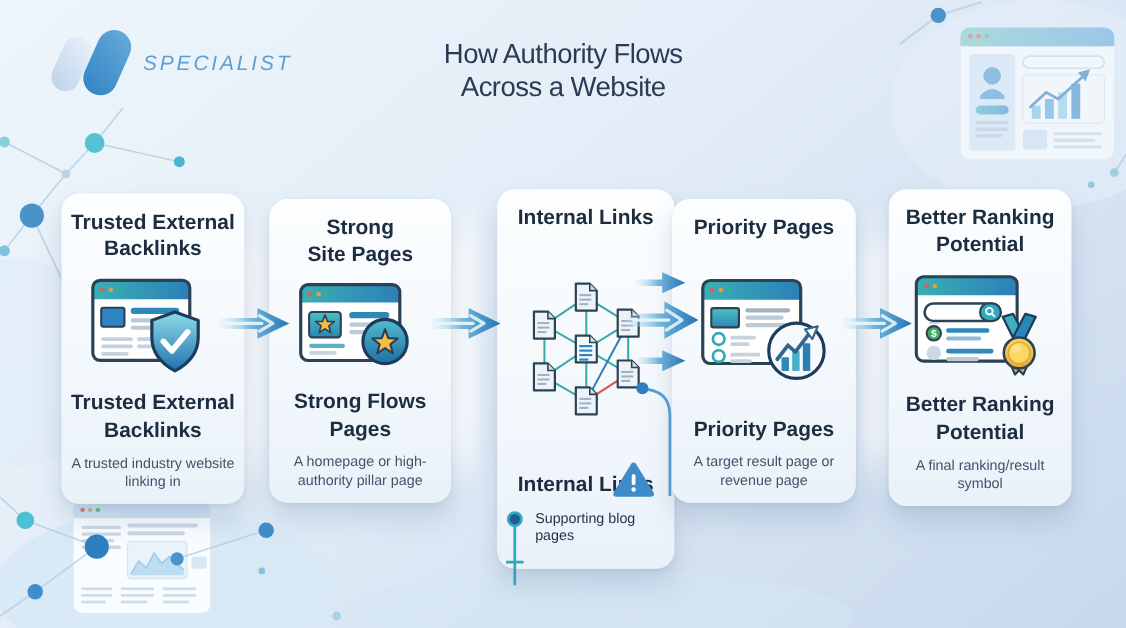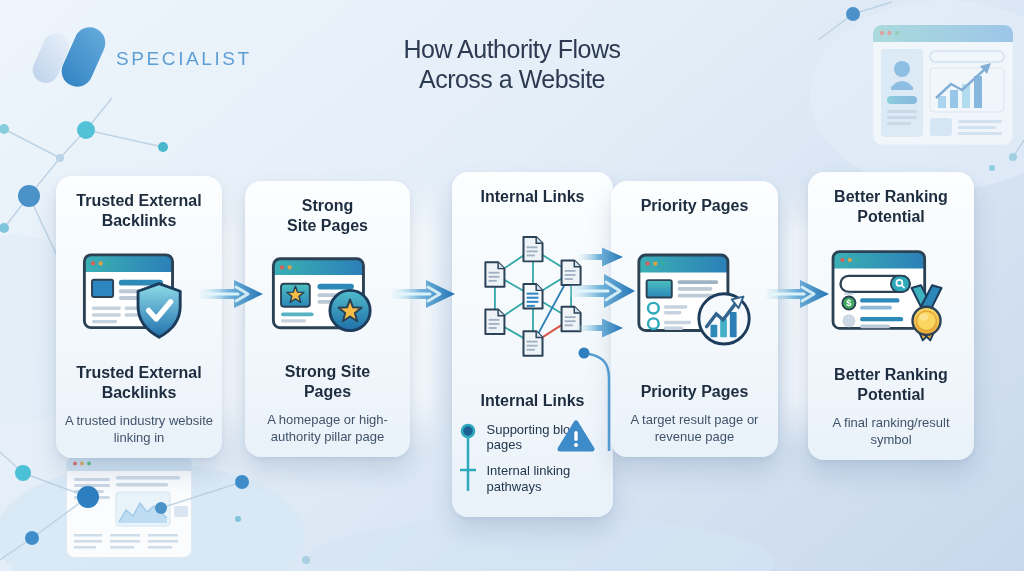--- a/index.html
+++ b/index.html
@@ -3,21 +3,21 @@
 <meta charset="utf-8">
 <style>
   html,body{margin:0;padding:0;}
   body{font-family:"Liberation Sans",sans-serif;background:#9fb6cf;}
   .canvas{position:relative;width:1024px;height:571px;overflow:hidden;
     background:linear-gradient(140deg,#eef5fb 0%,#e4eef8 40%,#d3e1f1 75%,#c8d8ec 100%);}
   .abs{position:absolute;}
   svg{display:block;}
 
   
-  .logo{left:24px;top:24px;width:230px;height:76px;z-index:2;}
+  .logo{left:38px;top:24px;width:230px;height:76px;z-index:2;font-style:italic;}
   .capsule{position:absolute;border-radius:18px;}
   .cap-light{left:14px;top:8px;width:26px;height:52px;transform:rotate(24deg);
     background:linear-gradient(205deg,#e9f1fa,#bdd2ea);}
   .cap-dark{left:44px;top:2px;width:31px;height:62px;transform:rotate(24deg);
     background:linear-gradient(205deg,#66abdc,#3283c4);}
   .brand{position:absolute;left:92px;top:24px;font-size:19px;letter-spacing:2.6px;
     color:#5d9ed5;font-weight:500;}
 
   
   .page-title{left:50%;top:34px;transform:translateX(-50%);width:640px;text-align:center;
@@ -27,21 +27,21 @@
   
   .glow{top:180px;width:34px;height:272px;z-index:1;border-radius:20px;
     background:linear-gradient(180deg,rgba(255,255,255,0),rgba(255,255,255,.7) 20%,rgba(255,255,255,.7) 80%,rgba(255,255,255,0));
     filter:blur(7px);}
 
   
   .card{z-index:2;border-radius:16px;box-sizing:border-box;display:flex;flex-direction:column;
     align-items:center;padding:15px 8px 12px;
     background:linear-gradient(180deg,#fcfeff 0%,#f3f8fc 55%,#e9f1f9 100%);
     box-shadow:0 14px 24px rgba(70,100,140,.18),0 2px 5px rgba(70,100,140,.08);}
-  .card-title,.card-subtitle{font-weight:700;font-size:16px;line-height:1.27;color:#1d2c3e;text-align:center;}
+  .card-title,.card-subtitle{font-weight:700;font-size:19px;line-height:1.27;color:#1d2c3e;text-align:center;}
   .card-title span,.card-subtitle span{display:block;}
   .iconwrap{flex:1;display:flex;align-items:center;justify-content:center;}
   .card-desc{margin-top:8px;font-size:13px;color:#41536a;line-height:1.32;text-align:center;max-width:152px;}
   .bullets{margin-top:10px;position:relative;padding-left:28px;width:120px;text-align:left;}
   .bullet-rail{position:absolute;left:0;top:1px;}
   .bullet{font-size:13px;font-weight:500;color:#22364c;line-height:1.22;margin-bottom:10px;}
 
   
   .arrow{z-index:3;}
   .connector{z-index:3;}
@@ -272,21 +272,21 @@
         <rect x="50" y="49" width="34" height="4" rx="2" fill="#bcc9d6"></rect>
         <rect x="12" y="62" width="34" height="4" rx="2" fill="#57b2c4"></rect>
         <rect x="12" y="69" width="26" height="3.5" rx="1.5" fill="#c6d2de"></rect>
         <circle cx="84" cy="60" r="21" fill="url(#gBadge)" stroke="#1d3c5c" stroke-width="3"></circle>
         <g transform="translate(84,61) scale(1.15)">
           <path d="M0 -11 L2.7 -3.72 L10.46 -3.4 L4.37 1.42 L6.47 8.9 L0 4.6 L-6.47 8.9 L-4.37 1.42 L-10.46 -3.4 L-2.7 -3.72 Z" fill="#f5bd46" stroke="#2b4154" stroke-width="1.8" stroke-linejoin="round"></path>
         </g>
       </svg>
     </div>
     <div class="card-subtitle">
-      <span>Strong Site</span>
+      <span>Strong Flows</span>
         <span>Pages</span>
     </div>
     <div class="card-desc">A homepage or high-authority pillar page</div>
   </div>
 
   <div class="abs card" style="left:452px;top:172px;width:161px;height:345px">
     <div class="card-title">
       <span>Internal Links</span>
         <span></span>
     </div>
@@ -365,21 +365,20 @@
       <span>Internal Links</span>
         <span></span>
     </div>
     <div class="bullets">
       <svg class="bullet-rail" width="20" height="76" viewBox="0 0 20 76">
         <line x1="9" y1="15" x2="9" y2="68" stroke="#2fa9bc" stroke-width="2.5"></line>
         <line x1="1" y1="47" x2="17" y2="47" stroke="#2fa9bc" stroke-width="2.5"></line>
         <circle cx="9" cy="8" r="6" fill="#1e5f96" stroke="#2fa9bc" stroke-width="2.5"></circle>
       </svg>
       <div class="bullet">Supporting blog pages</div>
-      <div class="bullet">Internal linking pathways</div>
     </div>
   </div>
 
   <div class="abs card" style="left:611px;top:181px;width:167px;height:276px">
     <div class="card-title">
       <span>Priority Pages</span>
         <span></span>
     </div>
     <div class="iconwrap">
       <svg width="120" height="97" viewBox="0 0 124 100">

